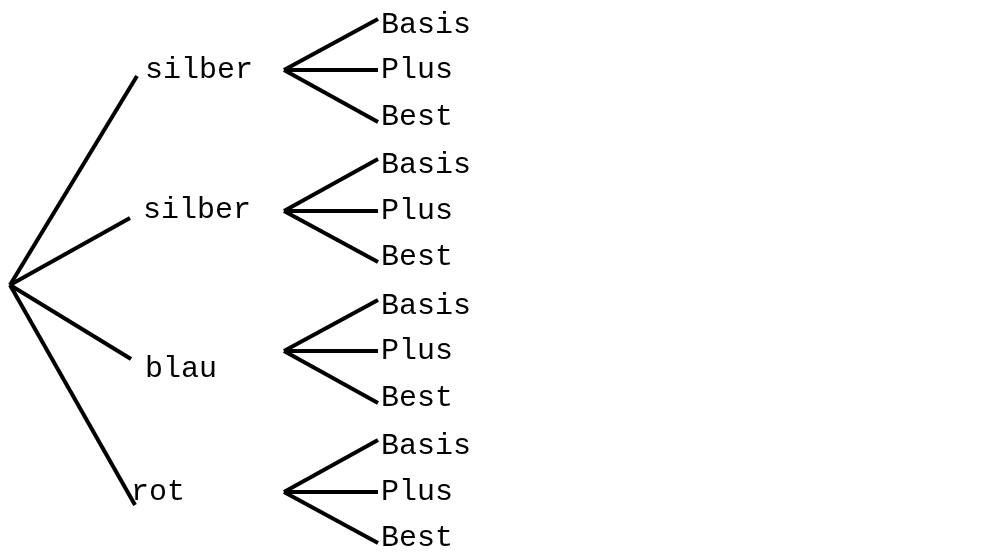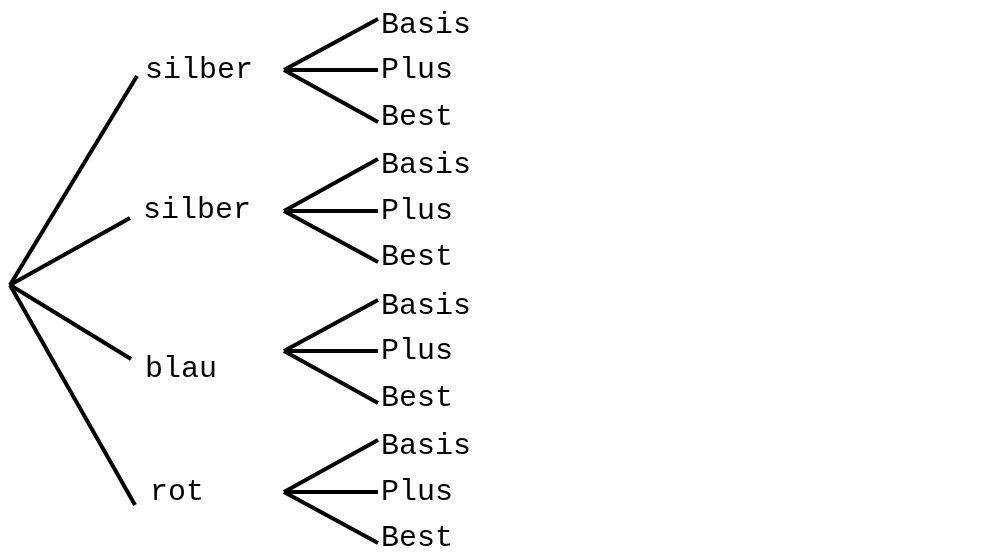--- a/index.html
+++ b/index.html
@@ -66,18 +66,18 @@
       <div class="node-label leaf-label" style="left: 381px; top: 70px;">Plus</div>
       <div class="node-label leaf-label" style="left: 381px; top: 117px;">Best</div>
       <div class="node-label level1-label" style="left: 143px; top: 210px;">silber</div>
       <div class="node-label leaf-label" style="left: 381px; top: 165px;">Basis</div>
       <div class="node-label leaf-label" style="left: 381px; top: 211px;">Plus</div>
       <div class="node-label leaf-label" style="left: 381px; top: 257px;">Best</div>
       <div class="node-label level1-label" style="left: 145px; top: 369px;">blau</div>
       <div class="node-label leaf-label" style="left: 381px; top: 306px;">Basis</div>
       <div class="node-label leaf-label" style="left: 381px; top: 351px;">Plus</div>
       <div class="node-label leaf-label" style="left: 381px; top: 398px;">Best</div>
-      <div class="node-label level1-label" style="left: 150px; top: 492px;">rot</div>
+      <div class="node-label level1-label" style="left: 131px; top: 492px;">rot</div>
       <div class="node-label leaf-label" style="left: 381px; top: 446px;">Basis</div>
       <div class="node-label leaf-label" style="left: 381px; top: 492px;">Plus</div>
       <div class="node-label leaf-label" style="left: 381px; top: 538px;">Best</div>
     </div>
 </div>
 
 </body></html>

